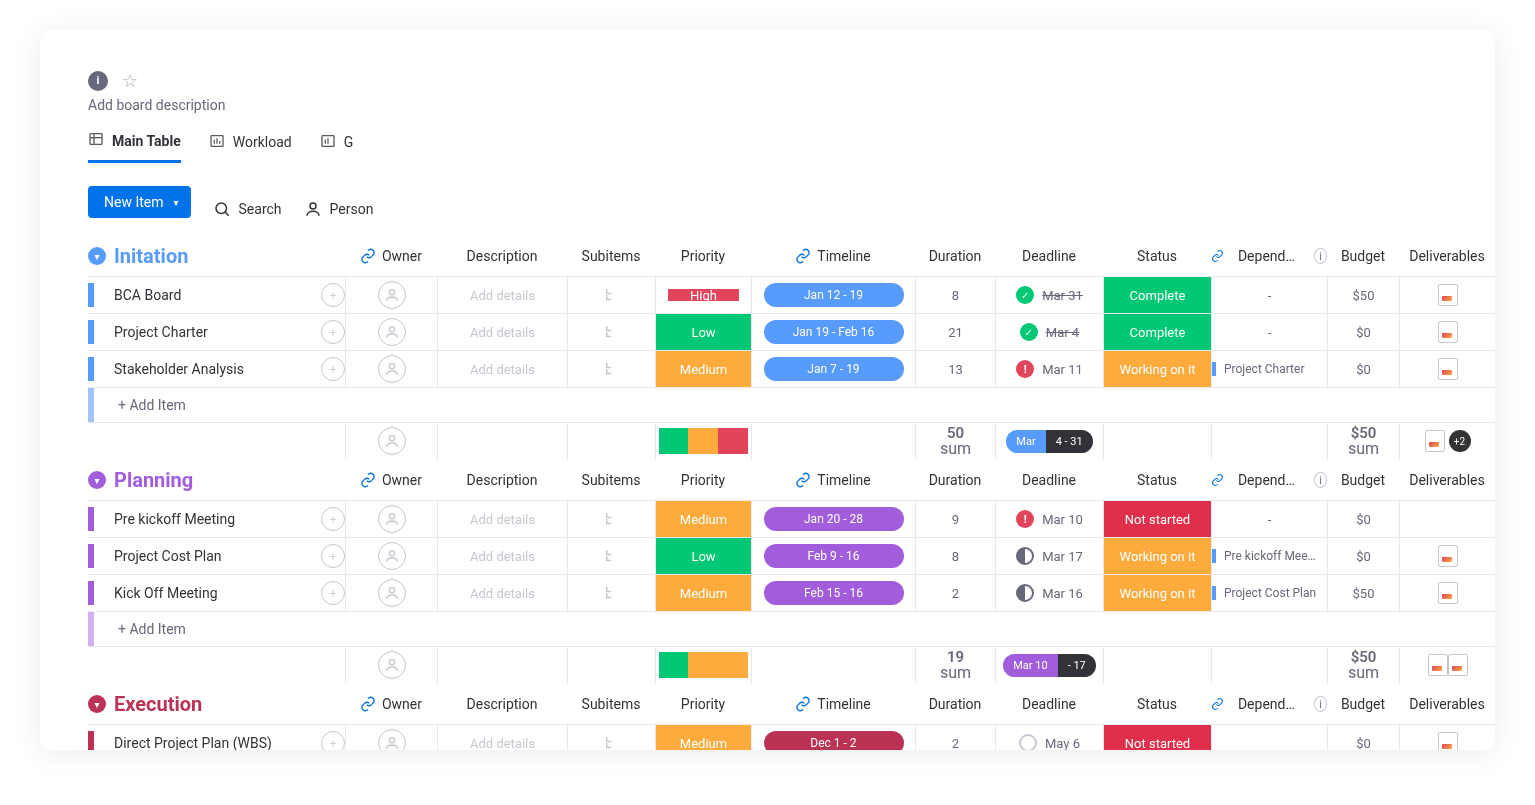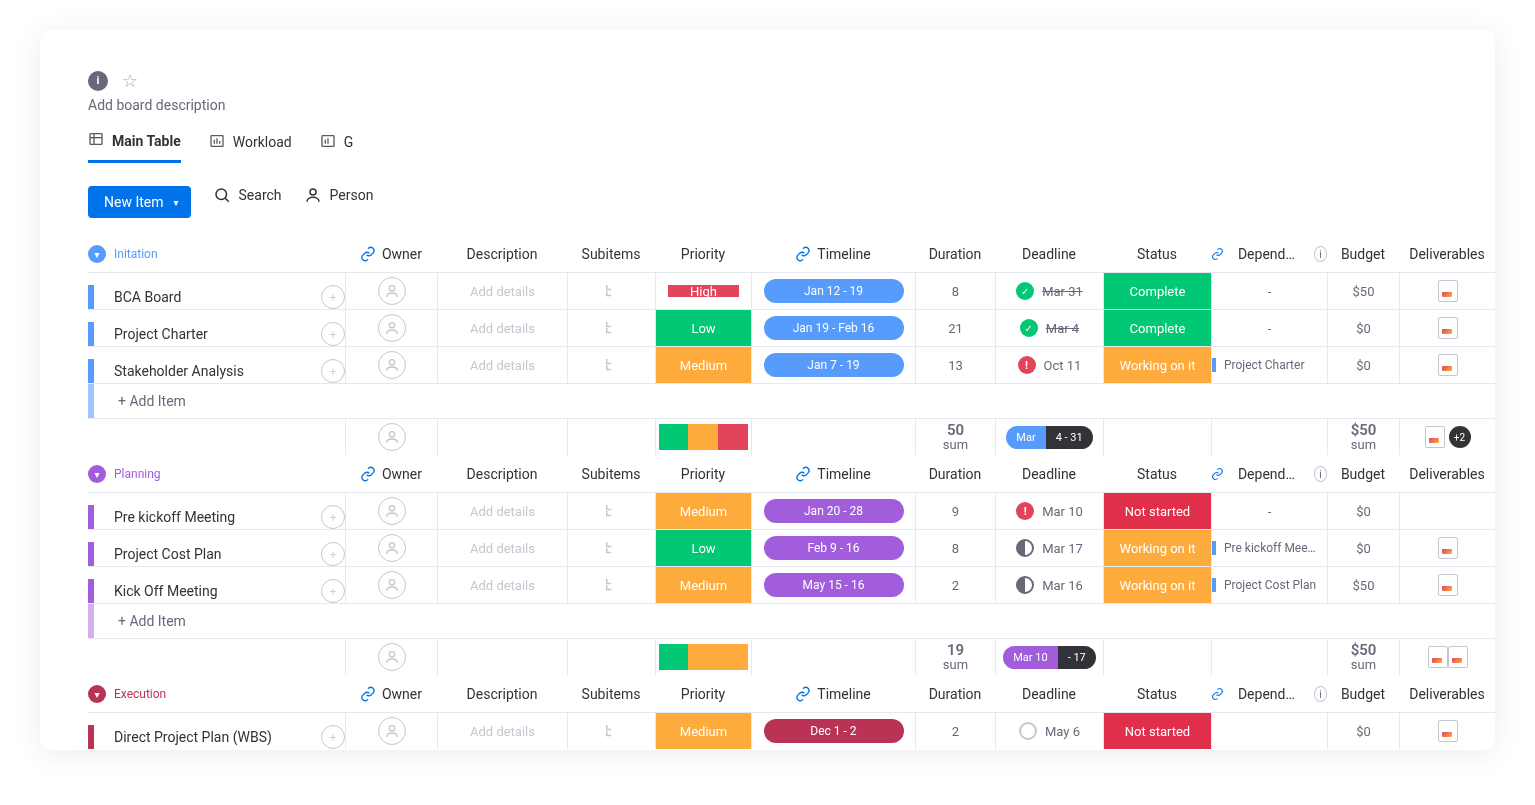--- a/index.html
+++ b/index.html
@@ -9,49 +9,49 @@
 .hdr{padding:0 48px}
 .title-row{display:flex;align-items:center;gap:14px;margin-bottom:6px}
 .title{font-size:30px;font-weight:700;color:#333}
 .ico-info{width:20px;height:20px;border-radius:50%;background:#676879;display:flex;align-items:center;justify-content:center;color:#fff;font-size:11px;font-weight:700}
 .ico-star{font-size:18px;color:#aaa}
 .desc{color:#676879;font-size:14px;margin-bottom:18px}
 .tabs{display:flex;gap:28px;font-size:14px;color:#323338;border-bottom:1px solid transparent;padding-bottom:0}
 .tab{display:flex;align-items:center;gap:8px;padding-bottom:10px;cursor:pointer}
 .tab.active{color:#323338;border-bottom:3px solid #0073ea;font-weight:700}
 .tab .ti{width:16px;height:16px;opacity:.8}
-.toolbar{display:flex;align-items:flex-start;gap:22px;margin:22px 48px 18px}
+.toolbar{display:flex;align-items:flex-end;gap:22px;margin:22px 48px 18px}
 .btn-new{background:#0073ea;color:#fff;border:none;border-radius:4px;padding:8px 12px 8px 16px;font-size:14px;display:flex;align-items:center;gap:10px;cursor:pointer}
 .btn-new .chev{font-size:10px}
 .tool{display:flex;align-items:center;gap:8px;color:#323338;font-size:14px;cursor:pointer}
 .tool .ti{width:18px;height:18px}
 .board{padding:0 0 0 48px}
 .grp-head{display:flex;align-items:center;font-size:14px}
 .grp-title{display:flex;align-items:center;gap:8px;width:266px;padding:8px 0}
 .grp-title .arrow{width:18px;height:18px;border-radius:50%;display:flex;align-items:center;justify-content:center;color:#fff;font-size:10px}
-.grp-name{font-weight:400;font-size:12px}
+.grp-name{font-weight:700;font-size:20px}
 .g-initation .arrow{background:#579bfc}.g-initation .grp-name{color:#579bfc}
 .g-planning .arrow{background:#a25ddc}.g-planning .grp-name{color:#a25ddc}
 .g-execution .arrow{background:#bb3354}.g-execution .grp-name{color:#bb3354}
 .cols{display:flex;flex:1}
 .col{display:flex;align-items:center;justify-content:center;color:#323338;font-size:14px;padding:10px 0}
 .c-owner{width:92px;gap:6px}
 .c-desc{width:130px}
 .c-sub{width:88px}
 .c-pri{width:96px}
 .c-tl{width:164px;gap:6px}
 .c-dur{width:80px}
 .c-dead{width:108px}
 .c-stat{width:108px}
 .c-dep{width:116px;gap:14px}
 .c-bud{width:72px}
 .c-del{width:96px}
 .link-ico{width:16px;height:16px;color:#0073ea}
 .info-ico{width:16px;height:16px;border:1px solid #c5c7d0;border-radius:50%;font-size:10px;display:flex;align-items:center;justify-content:center;color:#676879}
-.row{display:flex;align-items:flex-end;border-top:1px solid #e6e9ef}
+.row{display:flex;align-items:center;border-top:1px solid #e6e9ef}
 .row-left{display:flex;align-items:center;width:266px;border-left:6px solid;padding-left:20px;gap:8px}
 .g-initation .row-left{border-color:#579bfc}
 .g-planning .row-left{border-color:#a25ddc}
 .g-execution .row-left{border-color:#bb3354}
 .row-name{flex:1;font-size:14px;color:#323338}
 .bubble{width:24px;height:24px;border:1px solid #c5c7d0;border-radius:50%;display:flex;align-items:center;justify-content:center;color:#c5c7d0;font-size:12px}
 .row .cols .col{border-left:1px solid #e6e9ef}
 .cell{display:flex;align-items:center;justify-content:center;font-size:13px;color:#676879;height:36px}
 .avatar{width:28px;height:28px;border-radius:50%;border:1px solid #c5c7d0;display:flex;align-items:center;justify-content:center;color:#c5c7d0}
 .avatar svg{width:16px;height:16px}
@@ -74,21 +74,21 @@
 .file-ico::after{content:"";position:absolute;bottom:4px;left:3px;width:10px;height:5px;background:linear-gradient(135deg,#e2445c 0%,#fdab3d 100%);border-radius:1px}
 .add-row{display:flex;align-items:center;width:266px;border-left:6px solid;border-left-color:rgba(0,0,0,0);padding-left:24px;height:34px;color:#676879;font-size:14px}
 .g-initation .add-row{border-left-color:#a1c4ff}
 .g-planning .add-row{border-left-color:#d3b0f0}
 .sum-row{display:flex;border-top:1px solid #e6e9ef;height:38px}
 .sum-left{width:266px}
 .sum-row .col{border-left:1px solid #e6e9ef}
 .pri-bar{display:flex;width:90px;height:26px}
 .pri-bar span{height:100%}
 .dur-sum{display:flex;flex-direction:column;align-items:center;line-height:1}
-.dur-sum .n{font-size:15px;font-weight:600}.dur-sum .s{font-size:13px;color:#676879}
+.dur-sum .n{font-size:15px;font-weight:600}.dur-sum .s{font-size:16px;color:#676879}
 .dead-pill{display:flex;border-radius:20px;overflow:hidden;font-size:11px;color:#fff}
 .dead-pill span{padding:5px 10px}
 .badge-more{width:22px;height:22px;border-radius:50%;background:#333;color:#fff;font-size:10px;display:flex;align-items:center;justify-content:center;margin-left:4px}
 .ellipsis{white-space:nowrap;overflow:hidden;text-overflow:ellipsis}
 </style>
 </head>
 <body>
 
 <div class="page">
   <div class="card">
@@ -295,21 +295,21 @@
               </div>
       <div class="col c-pri cell" style="padding:0">
                 <div class="pill-sm pri-med">Medium</div>
               </div>
       <div class="col c-tl cell">
                 <div class="pill tl-blue">Jan 7 - 19</div>
               </div>
       <div class="col c-dur cell">13</div>
       <div class="col c-dead cell">
                 <span class="dead-warn">!</span>
-                <span class="dead-text ">Oct 11</span>
+                <span class="dead-text ">Mar 11</span>
               </div>
       <div class="col c-stat cell" style="padding:0">
                 <div class="pill-sm stat-working">Working on it</div>
               </div>
       <div class="col c-dep cell">
                 <div class="dep-cell ellipsis">Project Charter</div>
               </div>
       <div class="col c-bud cell">$0</div>
       <div class="col c-del cell">
                 <span class="file-ico"></span>
@@ -509,21 +509,21 @@
       <div class="col c-sub cell subico">
                 <svg viewBox="0 0 24 24" fill="none" stroke="currentColor" stroke-width="2">
                   <path d="M5 4v6h6"></path>
                   <path d="M5 12v6h6"></path>
                 </svg>
               </div>
       <div class="col c-pri cell" style="padding:0">
                 <div class="pill-sm pri-med">Medium</div>
               </div>
       <div class="col c-tl cell">
-                <div class="pill tl-purple">May 15 - 16</div>
+                <div class="pill tl-purple">Feb 15 - 16</div>
               </div>
       <div class="col c-dur cell">2</div>
       <div class="col c-dead cell">
                 <span class="dead-prog"></span>
                 <span class="dead-text ">Mar 16</span>
               </div>
       <div class="col c-stat cell" style="padding:0">
                 <div class="pill-sm stat-working">Working on it</div>
               </div>
       <div class="col c-dep cell">

